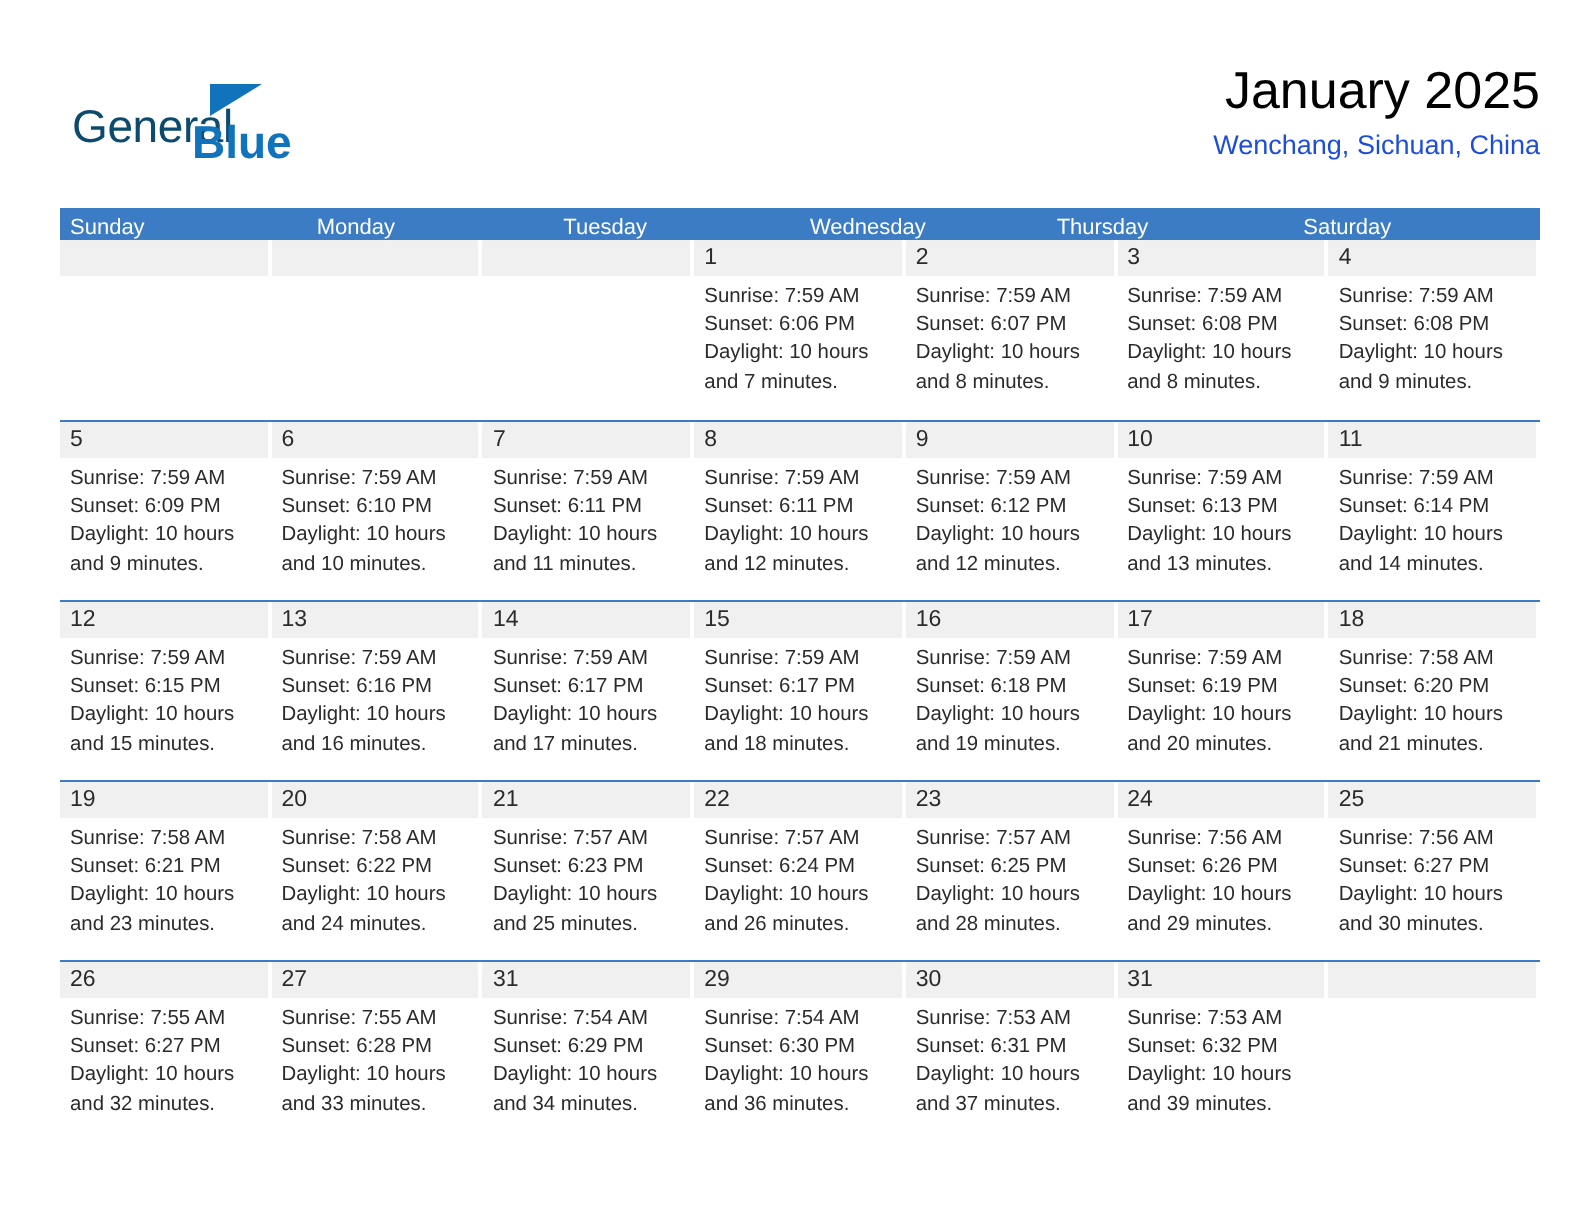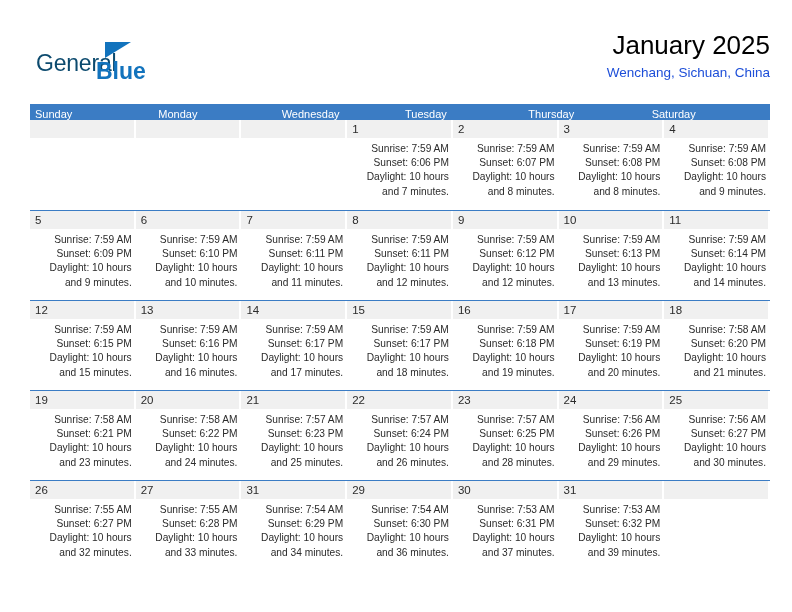--- a/index.html
+++ b/index.html
@@ -123,21 +123,20 @@
   }
   .daynum {
     font-size: 11.5px;
     color: #2b2b2b;
     line-height: 18px;
     padding-left: 5px;
   }
   .day.empty .daynum-bar { background: #f0f0f0; }
   .lines {
     padding: 4px 4px 0 5px;
-    text-align: right;
   }
   .lines div {
     font-size: 10.2px;
     color: #2b2b2b;
     line-height: 14.2px;
     white-space: nowrap;
   }
 </style>
 </head>
 <body>
@@ -153,22 +152,22 @@
     <div class="titles">
       <div class="cal-title">January 2025</div>
       <div class="cal-sub">Wenchang, Sichuan, China</div>
     </div>
   </div>
 
   <div class="cal">
     <div class="dow-row" id="dow-row">
         <div class="dow">Sunday</div>
         <div class="dow">Monday</div>
+        <div class="dow">Tuesday</div>
         <div class="dow">Wednesday</div>
-        <div class="dow">Tuesday</div>
         <div class="dow">Thursday</div>
         <div class="dow">Saturday</div>
       </div>
     <div id="weeks-container">
         <div class="week">
           <div class="day empty">
             <div class="daynum-bar">
               <div class="daynum"></div>
             </div>
             <div class="lines"></div>

